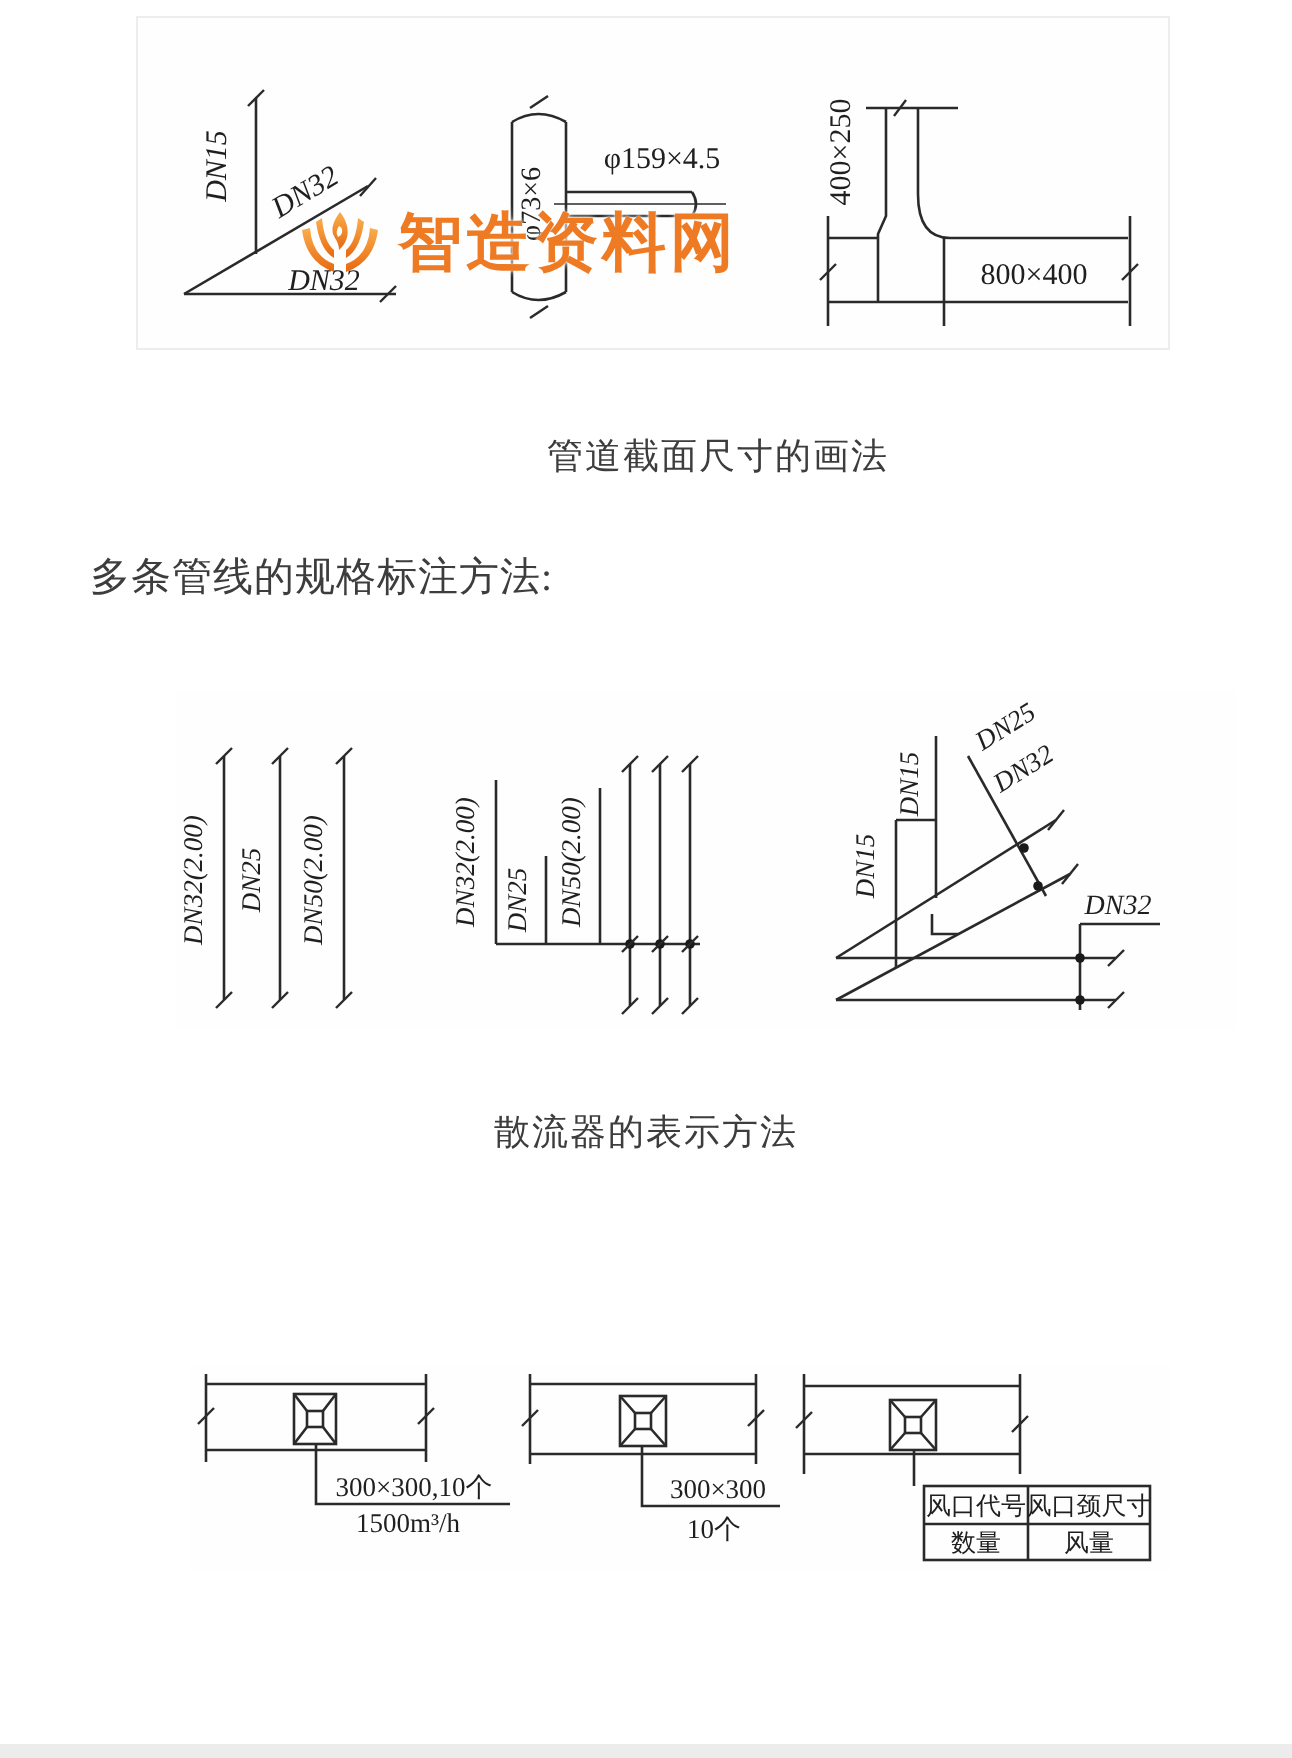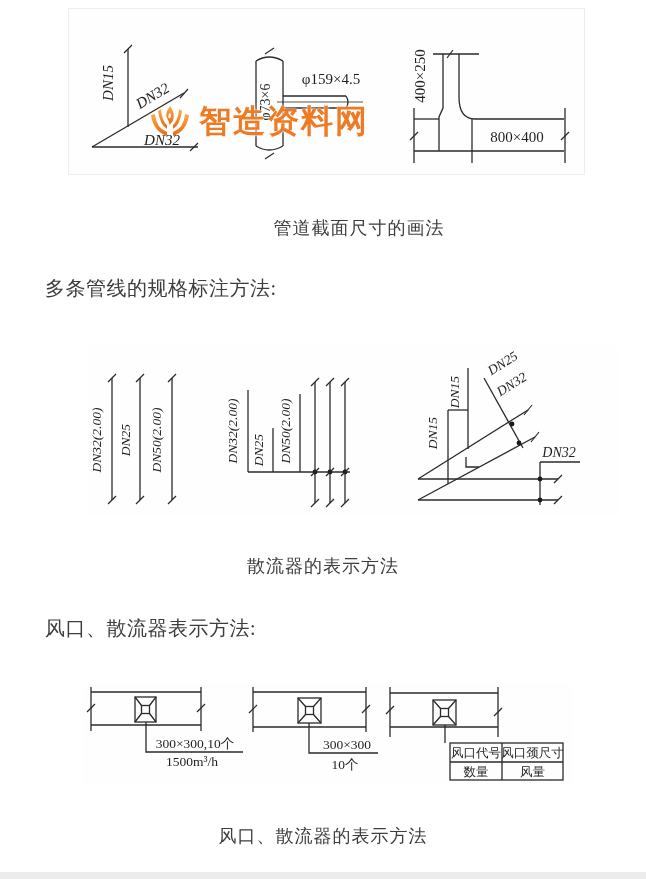--- a/index.html
+++ b/index.html
@@ -165,23 +165,22 @@
         <path class="ln" d="M452,117 L492,117"></path>
         <path class="ln" d="M452,117 L452,160"></path>
         <circle class="dot" cx="452" cy="134" r="2.4"></circle>
         <circle class="dot" cx="452" cy="155" r="2.4"></circle>
       </g>
     </svg>
   </div>
 
   <div class="caption" style="top:554px;">散流器的表示方法</div>
 
-  <div class="heading" style="top:615px;">风口、散流器表示方法:</div>
-
-  <div class="scan" style="left:83px;top:683px;width:490px;height:102px;">
+
+  <div class="scan" style="left:95px;top:683px;width:490px;height:102px;">
     <svg width="490" height="102" viewBox="0 0 490 102">
 
       <g>
         <path class="ln" d="M8,9 L118,9"></path>
           <path class="ln" d="M8,42 L118,42"></path>
         <path class="ln" d="M8,4 L8,48"></path>
           <path class="tick" d="M4,29 L12,21"></path>
         <path class="ln" d="M118,4 L118,48"></path>
           <path class="tick" d="M114,29 L122,21"></path>
         <rect class="ln" x="52" y="14" width="21" height="25"></rect>
@@ -224,16 +223,15 @@
           <path class="ln" d="M367,79 L480,79"></path>
           <text x="393" y="74" font-size="12.5" text-anchor="middle">风口代号</text>
           <text x="449.5" y="74" font-size="12.5" text-anchor="middle">风口颈尺寸</text>
           <text x="393" y="92.5" font-size="12.5" text-anchor="middle">数量</text>
           <text x="449.5" y="92.5" font-size="12.5" text-anchor="middle">风量</text>
         </g>
       </g>
     </svg>
   </div>
 
-  <div class="caption" style="top:824px;">风口、散流器的表示方法</div>
 
   <div id="bottom-strip"></div>
 </div>
 
 </body></html>

